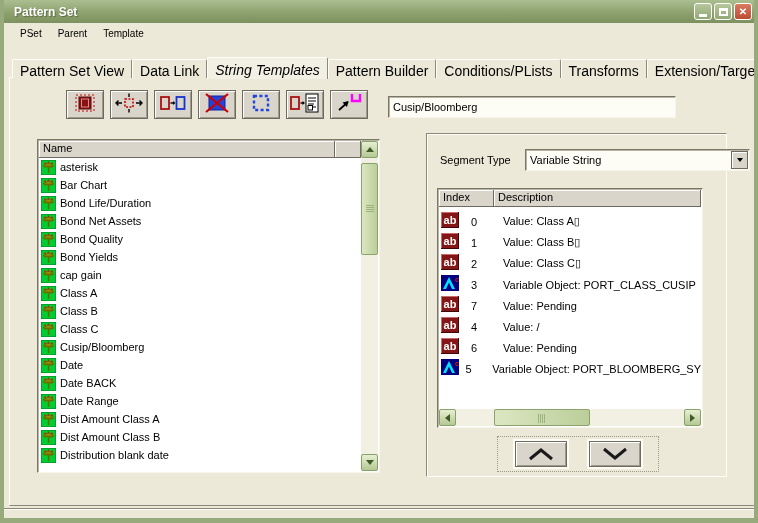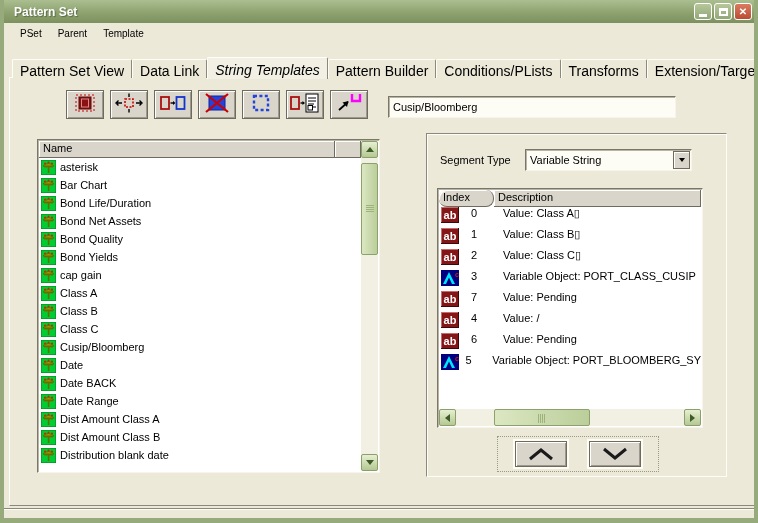--- a/index.html
+++ b/index.html
@@ -58,33 +58,33 @@
     background:repeating-linear-gradient(#9DB37C 0 1px,transparent 1px 2px);}
   .tri{width:0;height:0;}
   .tri.up{border-left:4px solid transparent;border-right:4px solid transparent;border-bottom:5px solid #3E5A25;}
   .tri.down{border-left:4px solid transparent;border-right:4px solid transparent;border-top:5px solid #3E5A25;}
   .tri.left{border-top:4px solid transparent;border-bottom:4px solid transparent;border-right:5px solid #3E5A25;}
   .tri.right{border-top:4px solid transparent;border-bottom:4px solid transparent;border-left:5px solid #3E5A25;}
   
   .groupbox{position:absolute;left:377px;top:133px;width:301px;height:344px;
     border:1px solid;border-color:#8a897b #fffef6 #fffef6 #8a897b;box-shadow:1px 1px 0 #fffef6 inset;margin-left:45px;}
   .seg-label{position:absolute;left:13px;top:20px;font-size:11px;color:#000;}
-  .combo{position:absolute;left:98px;top:15px;width:167px;height:22px;background:#FDFCF5;
+  .combo{position:absolute;left:98px;top:15px;width:225px;height:22px;background:#FDFCF5;
     border:1px solid;border-color:#7a7767 #f7f5ea #f7f5ea #7a7767;box-shadow:inset 1px 1px 0 #b8b5a6;
     display:flex;align-items:center;gap:20px;}
   .combo-text{flex:1;font-size:11px;padding-left:4px;color:#000;}
   .combo-btn{width:17px;height:18px;margin-right:1px;background:#D9D5CB;border:1px solid #6e6a5e;
     box-shadow:inset 1px 1px 0 #fff;display:flex;align-items:center;justify-content:center;}
   .combo-btn .tri.down{border-top-color:#000;border-left-width:3px;border-right-width:3px;border-top-width:4px;}
   
   .segtable{position:absolute;left:10px;top:54px;width:266px;height:240px;background:#fff;
     border:1px solid;border-color:#7a7767 #f7f5ea #f7f5ea #7a7767;box-shadow:inset 1px 1px 0 #b8b5a6;overflow:hidden;}
   .seg-header{position:absolute;left:1px;top:1px;right:1px;height:17px;display:flex;}
   .seg-rows{position:absolute;left:1px;top:18px;right:1px;bottom:18px;overflow:hidden;}
-  .trow{display:flex;align-items:flex-start;height:21px;gap:0;}
+  .trow{display:flex;align-items:flex-end;height:21px;gap:0;}
   .trow .ticon{margin-left:2px;}
   .trow .tindex{width:30px;text-align:center;font-size:11px;color:#000;}
   .trow .tdesc{font-size:11px;color:#000;white-space:nowrap;padding-left:14px;}
   .hscroll{position:absolute;left:1px;right:1px;bottom:1px;height:17px;background:#F1F0E2;}
   
   .updown{position:absolute;left:70px;top:302px;width:162px;height:36px;border:1px dotted #9a9a8a;
     display:flex;align-items:center;justify-content:center;gap:22px;}
   .udbtn{width:52px;height:26px;background:#D9D5CB;border:1px solid #6e6a5e;
     box-shadow:inset 1px 1px 0 #fff,inset -1px -1px 0 #9d9a8d,0 0 0 2px #fdfdf6;
     display:flex;align-items:center;justify-content:center;}
@@ -415,21 +415,21 @@
     <span class="seg-label">Segment Type</span>
     <div class="combo">
       <span class="combo-text">Variable String</span>
       <span class="combo-btn">
           <span class="tri down"></span>
         </span>
     </div>
 
     <div class="segtable">
       <div class="seg-header">
-        <div class="hcell" style="width:55px;border-radius:8px;">Index</div>
+        <div class="hcell" style="width:55px;">Index</div>
         <div class="hcell main">Description</div>
       </div>
       <div class="seg-rows" id="segRows">
           <div class="trow">
             <span class="ticon" style="height: 16px;"><svg width="18" height="16" viewBox="0 0 18 16">
                 <rect x="0" y="0" width="18" height="16" fill="#841617"></rect>
                 <path d="M0 0 H18 V1 H1 V16 H0 Z" fill="#c96a6a"></path>
                 <path d="M18 16 H0 V15 H17 V0 H18 Z" fill="#3d0808"></path>
                 <text x="9" y="12" font-size="11" font-weight="bold" fill="#fff" text-anchor="middle" font-family="Liberation Sans,sans-serif">ab</text>
               </svg></span>

